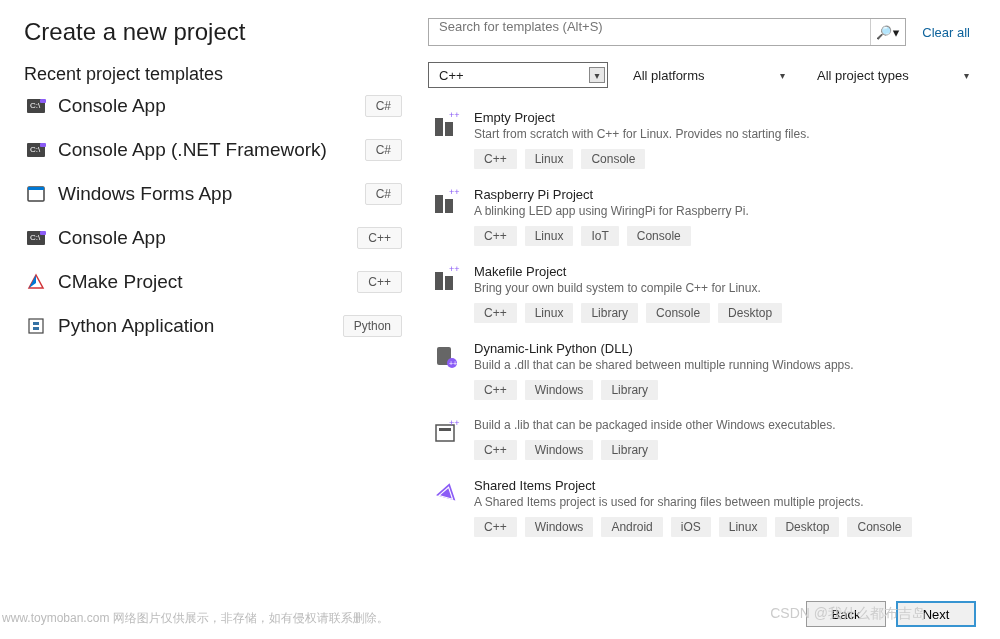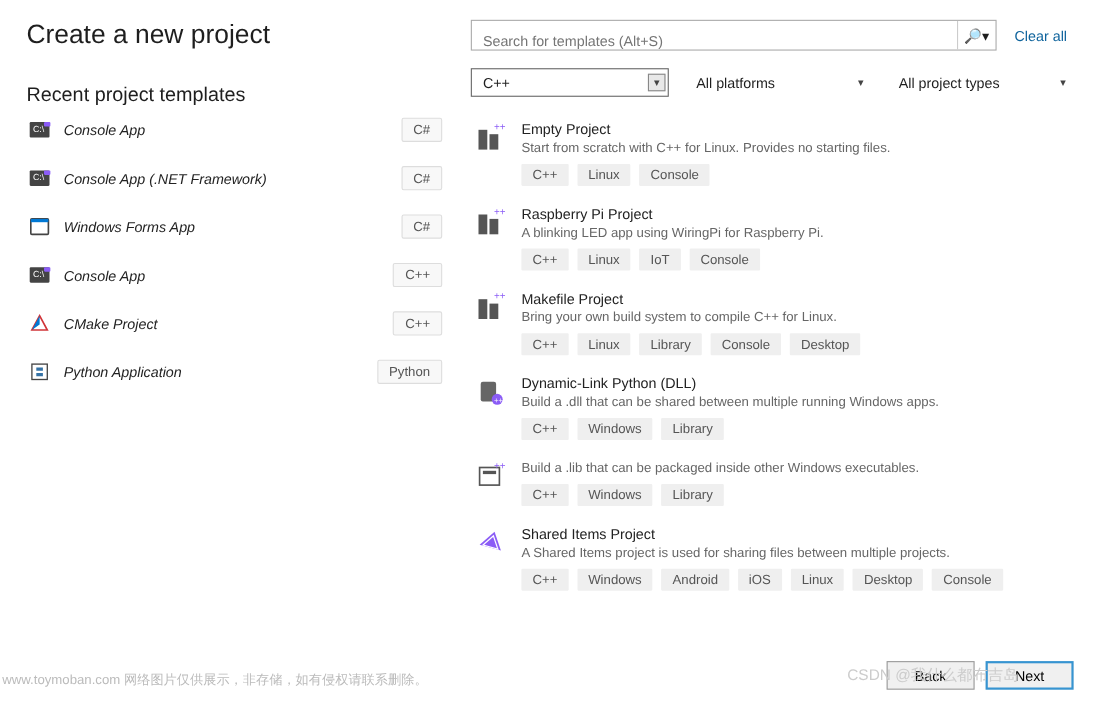--- a/index.html
+++ b/index.html
@@ -2,31 +2,31 @@
 <html><head>
 <meta charset="utf-8">
 <style>
 * { box-sizing: border-box; margin: 0; padding: 0; }
 body { font-family: "Segoe UI", Arial, sans-serif; font-size: 13px; color: #1e1e1e; background: #fff; width: 1000px; height: 639px; overflow: hidden; position: relative; }
 
 .container { display: flex; height: 100%; }
 .left-pane { width: 440px; padding: 18px 24px; }
 .right-pane { flex: 1; padding: 18px 24px 0 0; position: relative; }
 
-.page-title { font-size: 24px; font-weight: 400; margin-bottom: 30px; }
+.page-title { font-size: 24px; font-weight: 400; margin-bottom: 18px; }
 .section-title { font-size: 18px; font-weight: 400; }
 
 .recent-list { display: flex; flex-direction: column; gap: 2px; }
 .recent-item { display: flex; align-items: center; padding: 10px 2px; cursor: pointer; }
 .recent-icon { width: 20px; height: 20px; margin-right: 12px; flex-shrink: 0; }
-.recent-label { flex: 1; font-size: 13px; color: #222; font-style: italic; }
+.recent-label { flex: 1; font-size: 19px; color: #222; }
 .lang-badge { font-size: 12px; color: #555; padding: 3px 10px; border: 1px solid #ddd; border-radius: 2px; background: #f8f8f8; }
 
 .top-row { display: flex; align-items: center; gap: 10px; margin-bottom: 16px; }
-.search-box { flex: 1; display: flex; align-items: flex-end; border: 1px solid #aaa; height: 28px; padding: 0 6px 0 10px; }
+.search-box { flex: 1; display: flex; align-items: flex-start; border: 1px solid #aaa; height: 28px; padding: 0 6px 0 10px; }
 .search-box input { flex: 1; border: none; outline: none; font-size: 13px; background: transparent; }
 .search-btn { border-left: 1px solid #ccc; padding-left: 6px; height: 100%; display: flex; align-items: center; cursor: pointer; font-size: 13px; }
 .clear-link { color: #0e639c; font-size: 13px; cursor: pointer; padding: 0 6px; }
 
 .filter-row { display: flex; gap: 14px; margin-bottom: 16px; }
 .dropdown { display: flex; align-items: center; justify-content: space-between; height: 26px; padding: 0 6px 0 10px; font-size: 13px; cursor: pointer; border: 1px solid transparent; min-width: 170px; flex: 1; }
 .dropdown.bordered { border: 1px solid #666; flex: 0 0 180px; }
 .dropdown .chev { font-size: 10px; color: #444; }
 .dropdown.bordered .chev { background: #e8e8e8; border: 1px solid #888; width: 16px; height: 16px; display: flex; align-items: center; justify-content: center; margin-right: -4px; }
 

